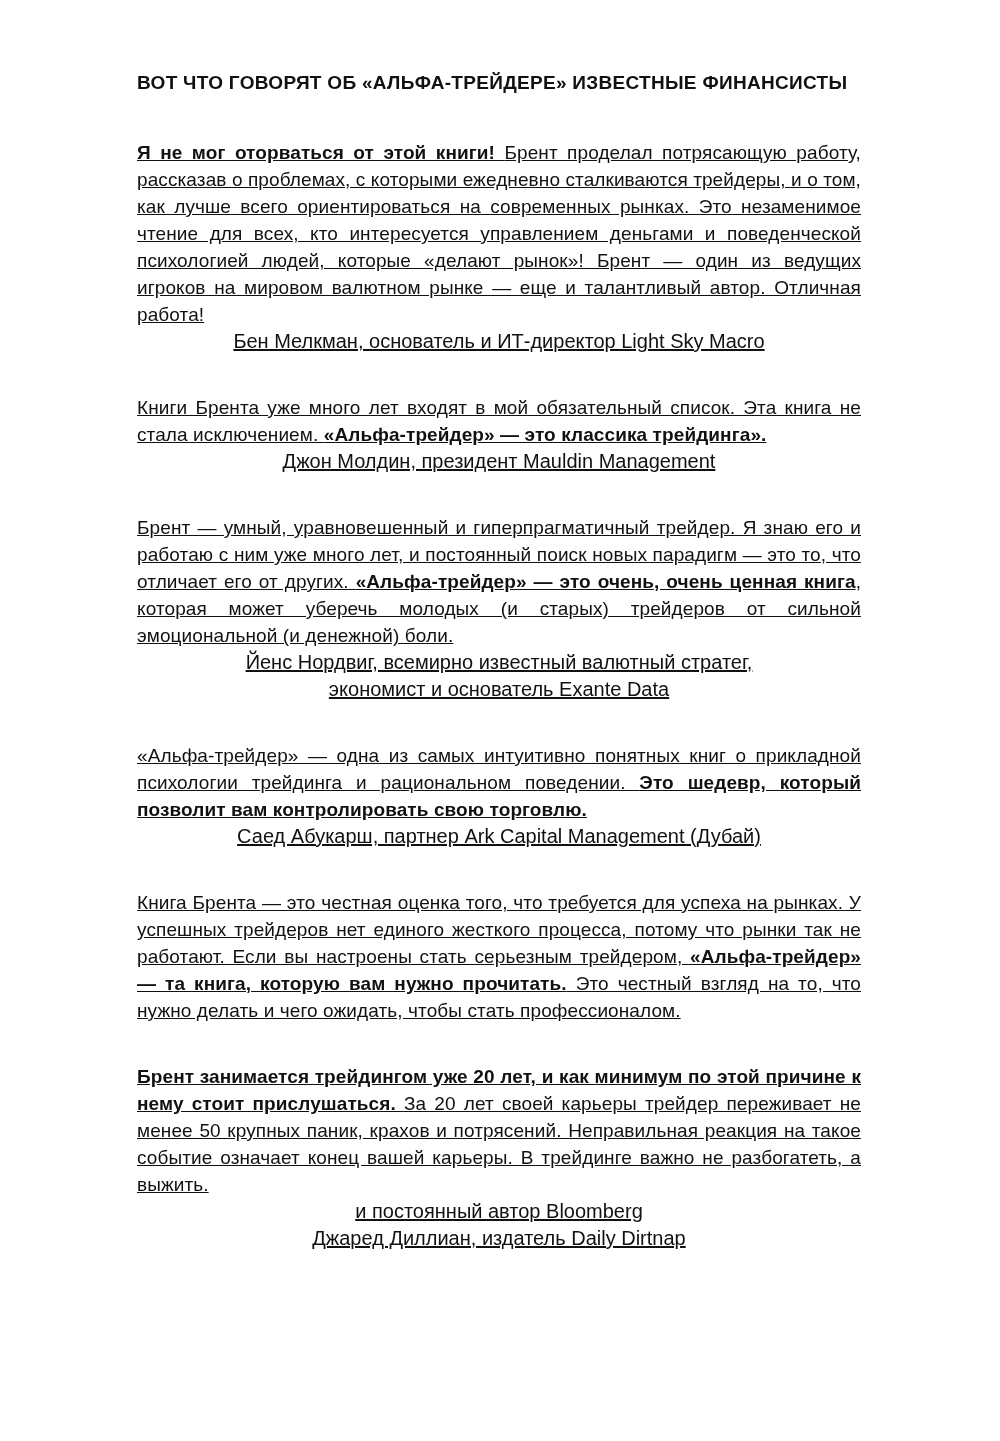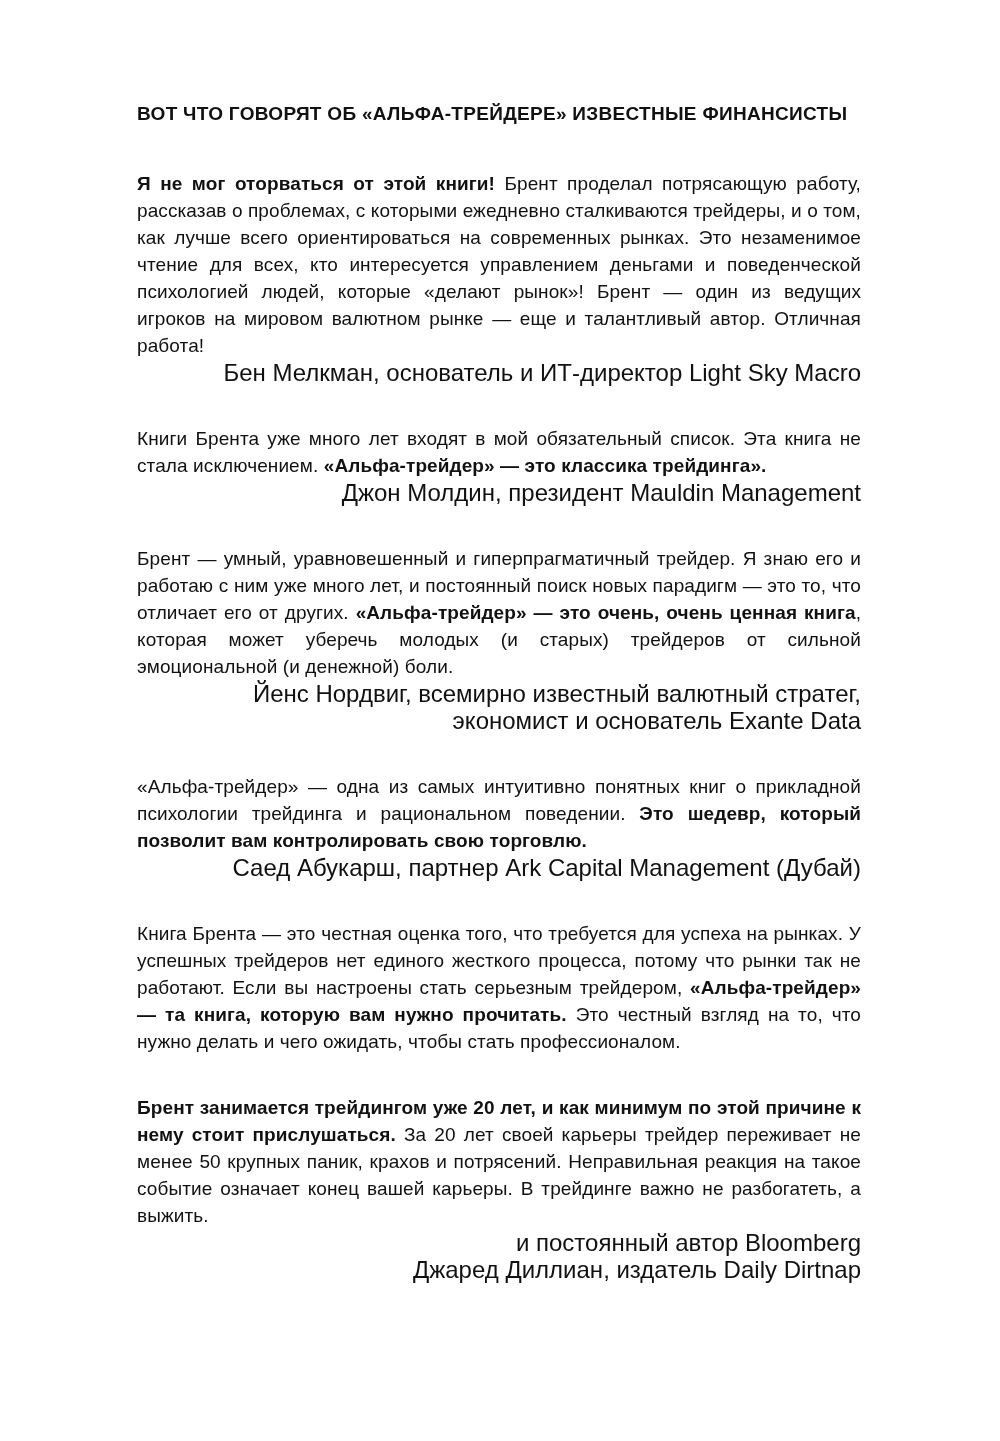--- a/index.html
+++ b/index.html
@@ -11,46 +11,47 @@
     width: 1000px;
     height: 1441px;
     overflow: hidden;
     font-family: "Liberation Sans", sans-serif;
     color: #111111;
   }
   .page {
     box-sizing: border-box;
     width: 1000px;
     height: 1441px;
-    padding: 102px 139px 0 137px;
+    padding: 71px 139px 0 137px;
   }
   .title {
     font-size: 19px;
     line-height: 24px;
     font-weight: bold;
     letter-spacing: 0.3px;
     margin: 0 0 44px 0;
   }
   .testimonial {
     margin: 12px 0 39px 0;
+    text-decoration: underline;
   }
   .quote {
     margin: 0;
     font-size: 19px;
     line-height: 27px;
     text-align: justify;
     letter-spacing: 0.1px;
   }
   .bold {
     font-weight: bold;
   }
   .attribution {
-    font-size: 24px;
+    font-size: 20px;
     line-height: 27px;
-    text-align: right;
+    text-align: center;
   }
 </style>
 </head>
 <body>
 
 <div class="page">
 
   <h1 class="title">ВОТ ЧТО ГОВОРЯТ ОБ «АЛЬФА-ТРЕЙДЕРЕ» ИЗВЕСТНЫЕ ФИНАНСИСТЫ</h1>
 
   <section class="testimonial">

